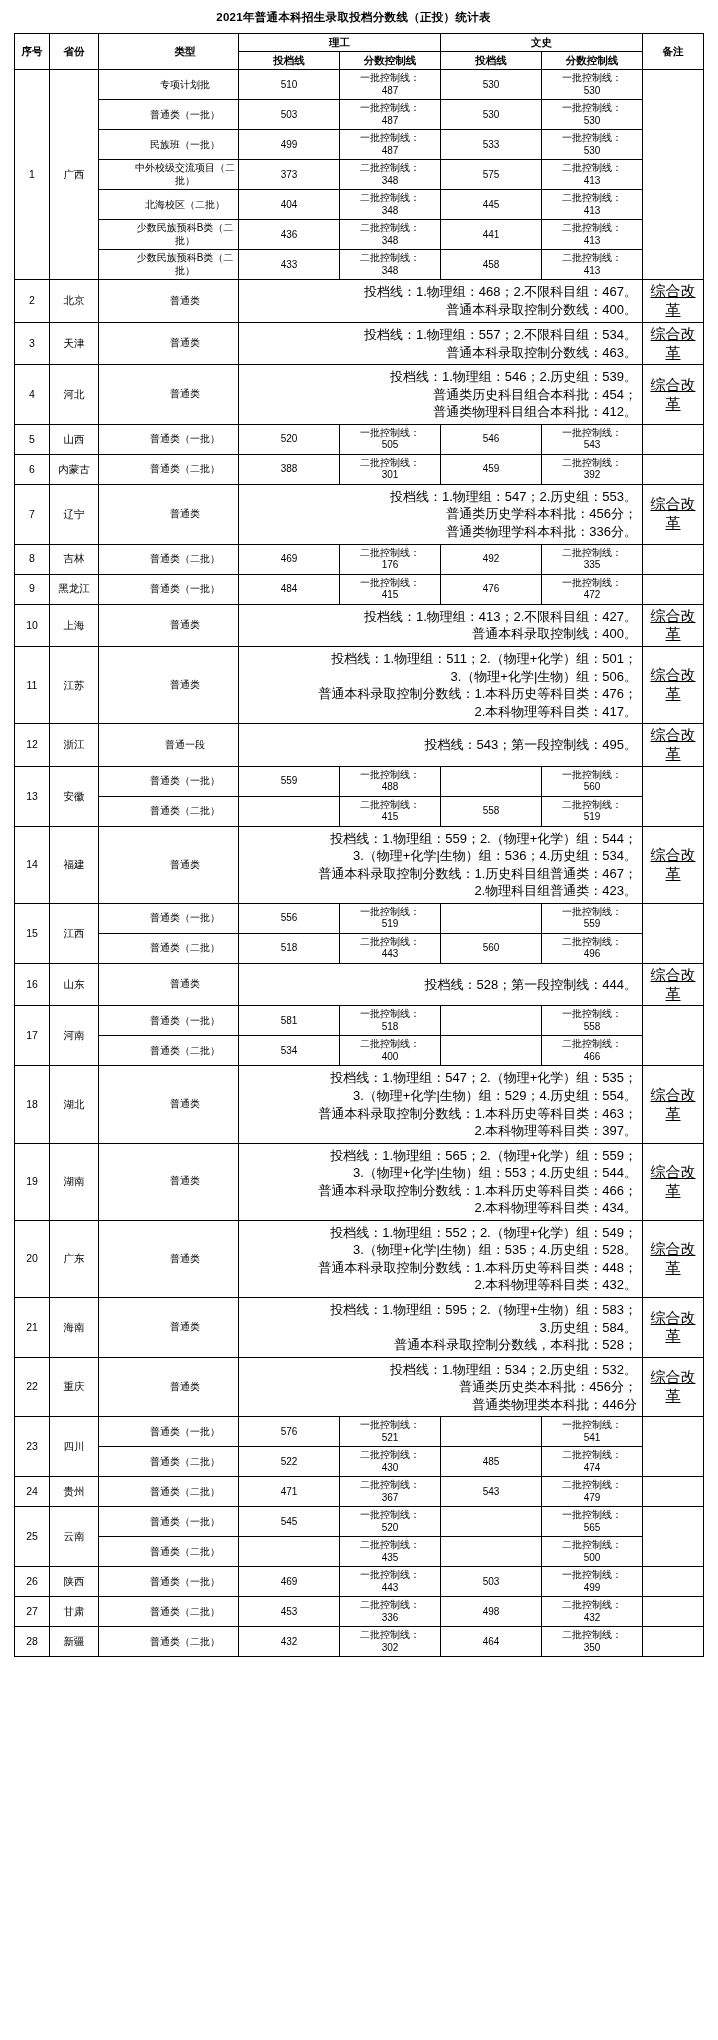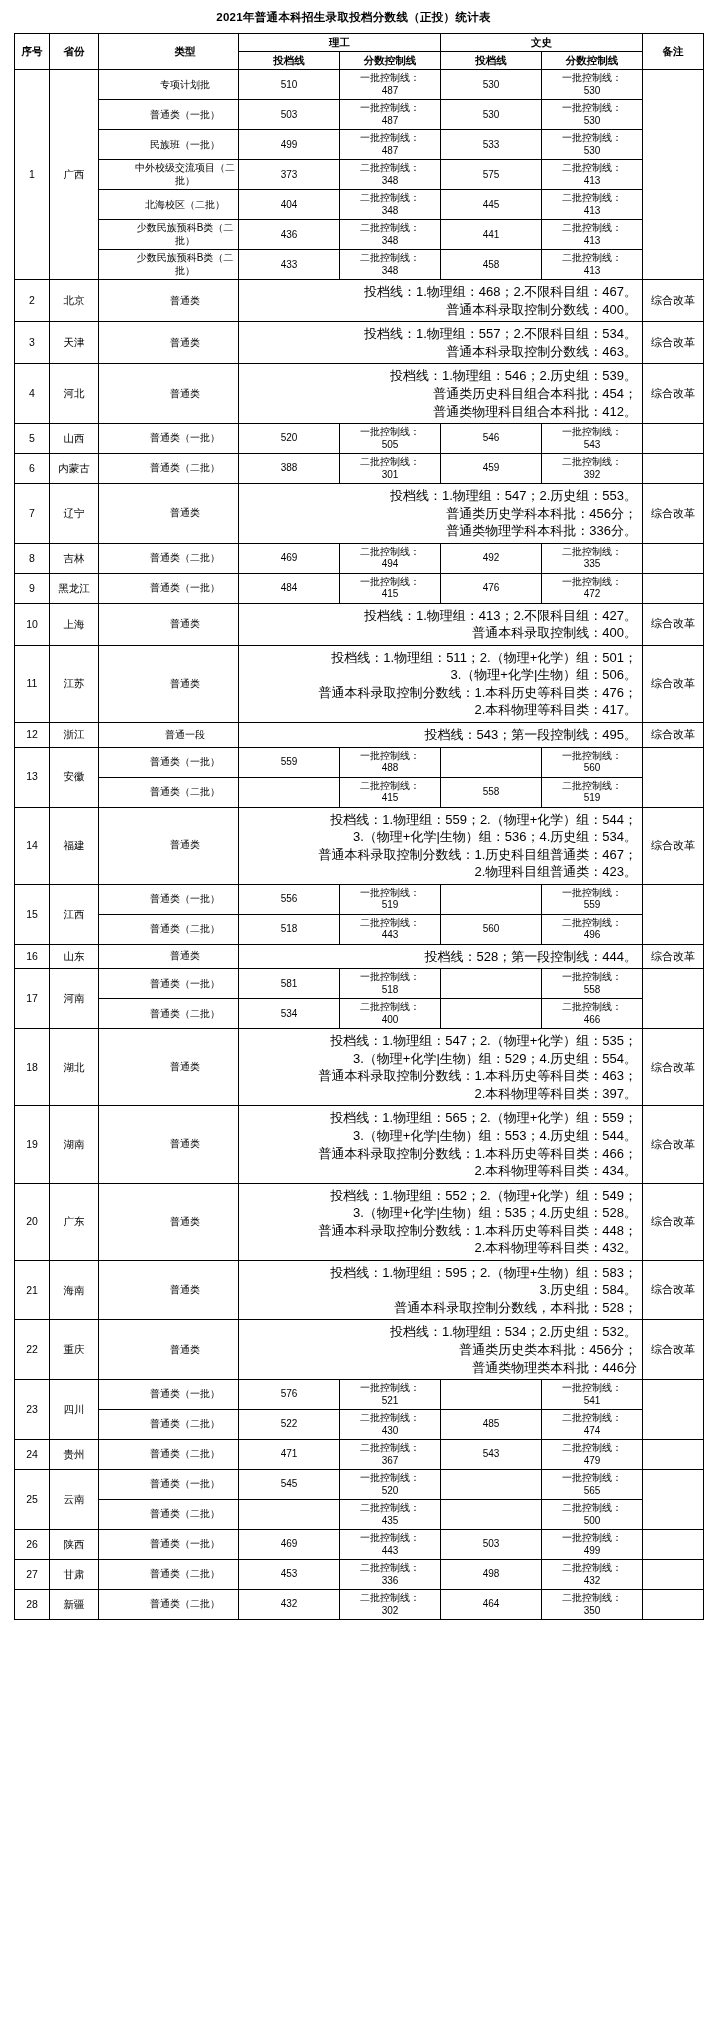--- a/index.html
+++ b/index.html
@@ -39,21 +39,21 @@
   .c-ctrl{width:96px;}
   .c-remark{width:58px;}
   td.note{
     text-align:right;
     padding:3px 5px;
     line-height:1.35;
     font-size:13px;
   }
   .two-line{display:block;}
   .idx,.prov{font-size:10.5px;}
-  .remark{font-size:11px;}
+  .remark{font-size:15px;text-decoration:underline;}
 </style>
 </head>
 <body>
 
 <div class="page">
 
   <div class="doc-title">2021年普通本科招生录取投档分数线（正投）统计表</div>
 
   <table>
     <thead>
@@ -241,21 +241,21 @@
           </td>
           <td class="remark c-remark" rowspan="1">综合改革</td>
         </tr>
         <tr>
           <td class="idx c-idx" rowspan="1">8</td>
           <td class="prov c-prov" rowspan="1">吉林</td>
           <td class="c-type">普通类（二批）</td>
           <td class="c-score">469</td>
           <td class="c-ctrl">
             <span class="two-line">二批控制线：</span>
-            <span class="two-line">494</span>
+            <span class="two-line">176</span>
           </td>
           <td class="c-score">492</td>
           <td class="c-ctrl">
             <span class="two-line">二批控制线：</span>
             <span class="two-line">335</span>
           </td>
           <td class="remark c-remark" rowspan="1"></td>
         </tr>
         <tr>
           <td class="idx c-idx" rowspan="1">9</td>

